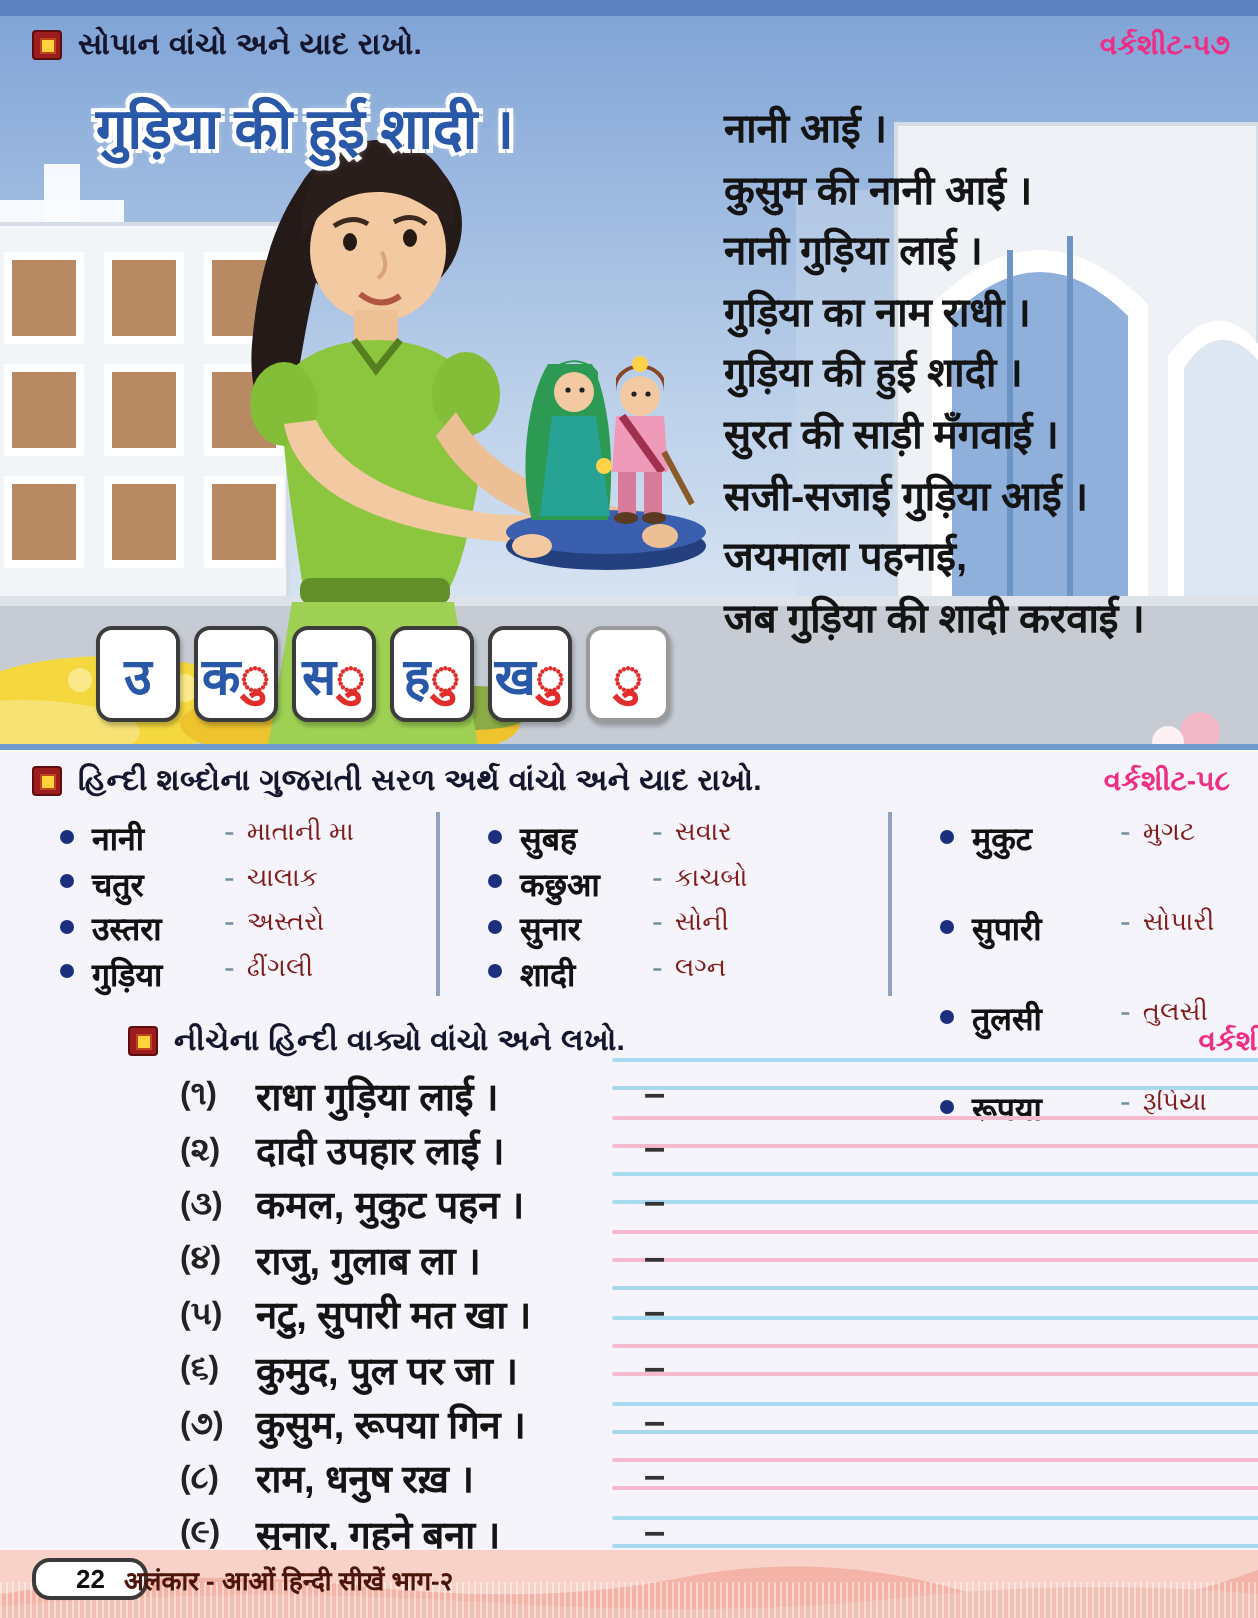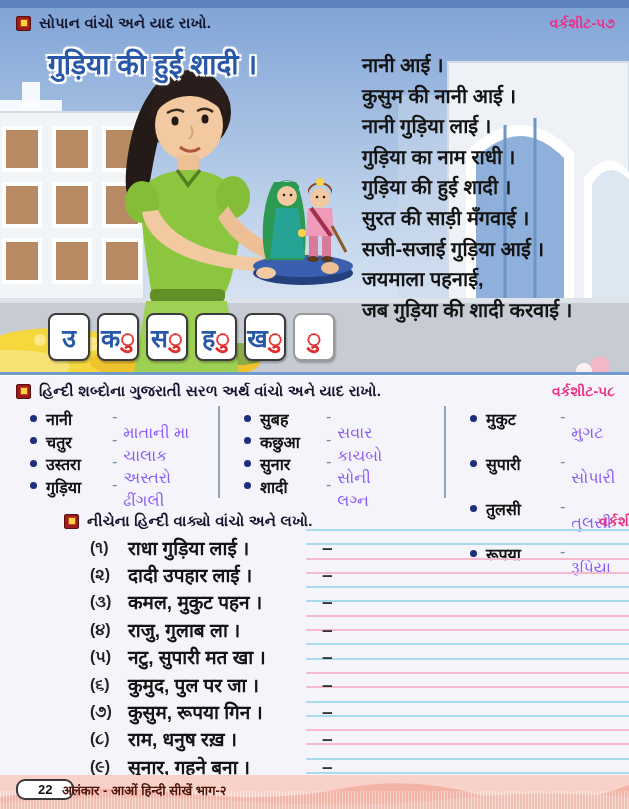--- a/index.html
+++ b/index.html
@@ -38,21 +38,21 @@
   .vcol{display:flex;flex-direction:column;justify-content:space-between;height:88px;padding:2px 0;}
   .vcol.c1{width:188px;}
   .vcol.c2{width:200px;border-left:2px solid #93a3ba;padding-left:24px;}
   .vcol.c3{flex:1;border-left:2px solid #93a3ba;padding-left:24px;gap:25px;}
   .ventry{display:flex;align-items:flex-start;font-size:16px;height:20px;}
   .vdot{width:7px;height:7px;border-radius:50%;background:#1c2f7c;margin-right:9px;flex:0 0 auto;
         align-self:center;}
   .vhi{font-weight:bold;color:#121212;width:64px;}
   .c3 .vhi{width:72px;}
   .vdash{color:#6f8f9c;margin:0 6px 0 2px;}
-  .vgu{color:#8b5cf6;font-size:16px;margin-top:16px;}
+  .vgu{color:#7f1d1d;font-size:13px;}
 
   
   .s3{position:absolute;left:0;top:505px;width:629px;height:270px;margin-left:48px;}
   .s3 .s-header{top:7px;}
   .s3-rows{position:absolute;left:42px;top:29px;}
   .s3-row{position:relative;height:27.4px;display:flex;align-items:center;font-size:19px;
           color:#141414;}
   .s3-num{width:38px;font-size:16px;font-weight:bold;color:#222;}
   .s3-text{font-weight:700;white-space:nowrap;text-align:center;}
   .s3-dash{position:absolute;left:232px;font-weight:bold;font-size:19px;color:#333;}

